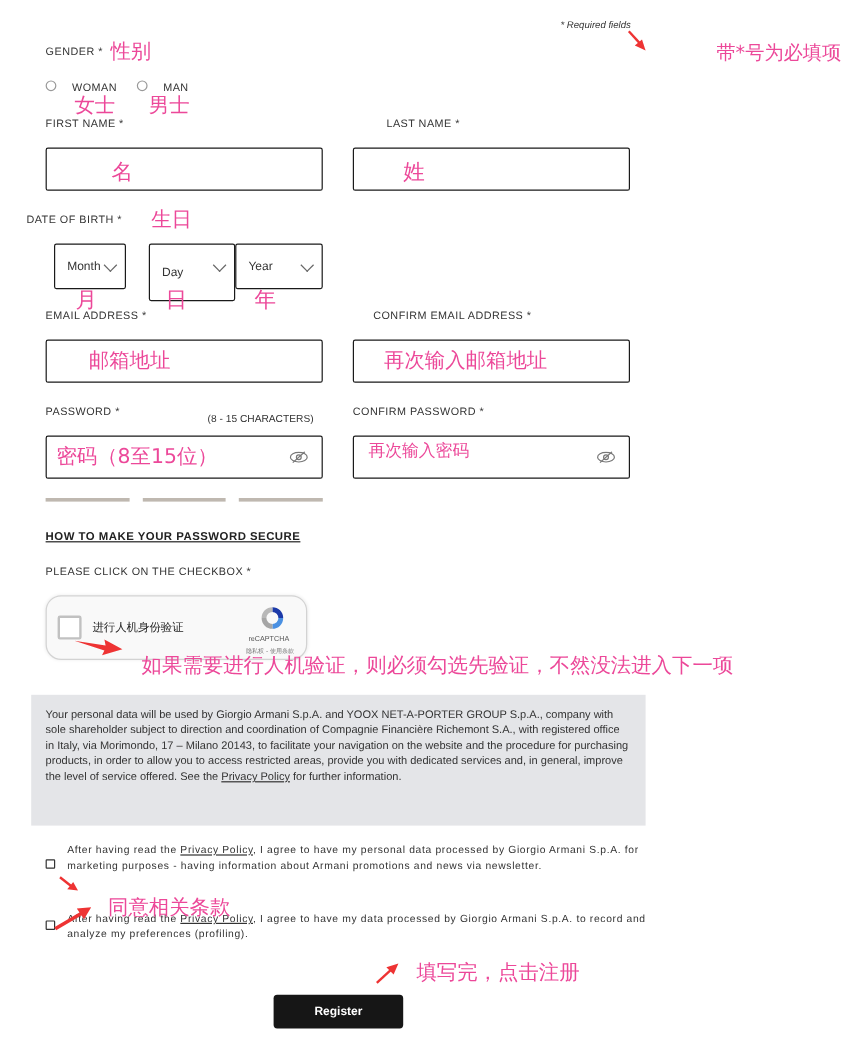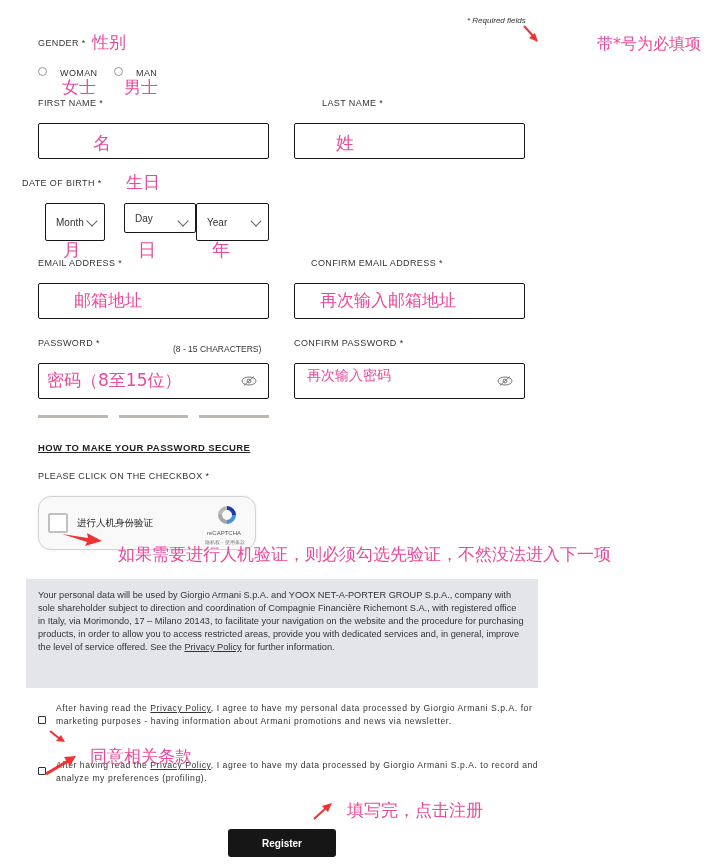--- a/index.html
+++ b/index.html
@@ -97,21 +97,21 @@
 <div class="note" style="left:93px; top:131px; font-size:18px;">名</div>
 <div class="note" style="left:336px; top:131px; font-size:18px;">姓</div>
 
 <div class="lbl" style="left:22px; top:178px;">DATE OF BIRTH *</div>
 <div class="note" style="left:126px; top:171px; font-size:17px;">生日</div>
 
 <div class="select" style="left:45px; top:203px; width:60px; height:38px;">
   <span>Month</span>
   <span class="chev"></span>
 </div>
-<div class="select" style="left:124px; top:203px; width:72px; height:30px;">
+<div class="select" style="left:124px; top:203px; width:72px; height:48px;">
   <span>Day</span>
   <span class="chev"></span>
 </div>
 <div class="select" style="left:196px; top:203px; width:73px; height:38px;">
   <span>Year</span>
   <span class="chev"></span>
 </div>
 <div class="note" style="left:63px; top:238px; font-size:18px;">月</div>
 <div class="note" style="left:138px; top:238px; font-size:18px;">日</div>
 <div class="note" style="left:212px; top:238px; font-size:18px;">年</div>

